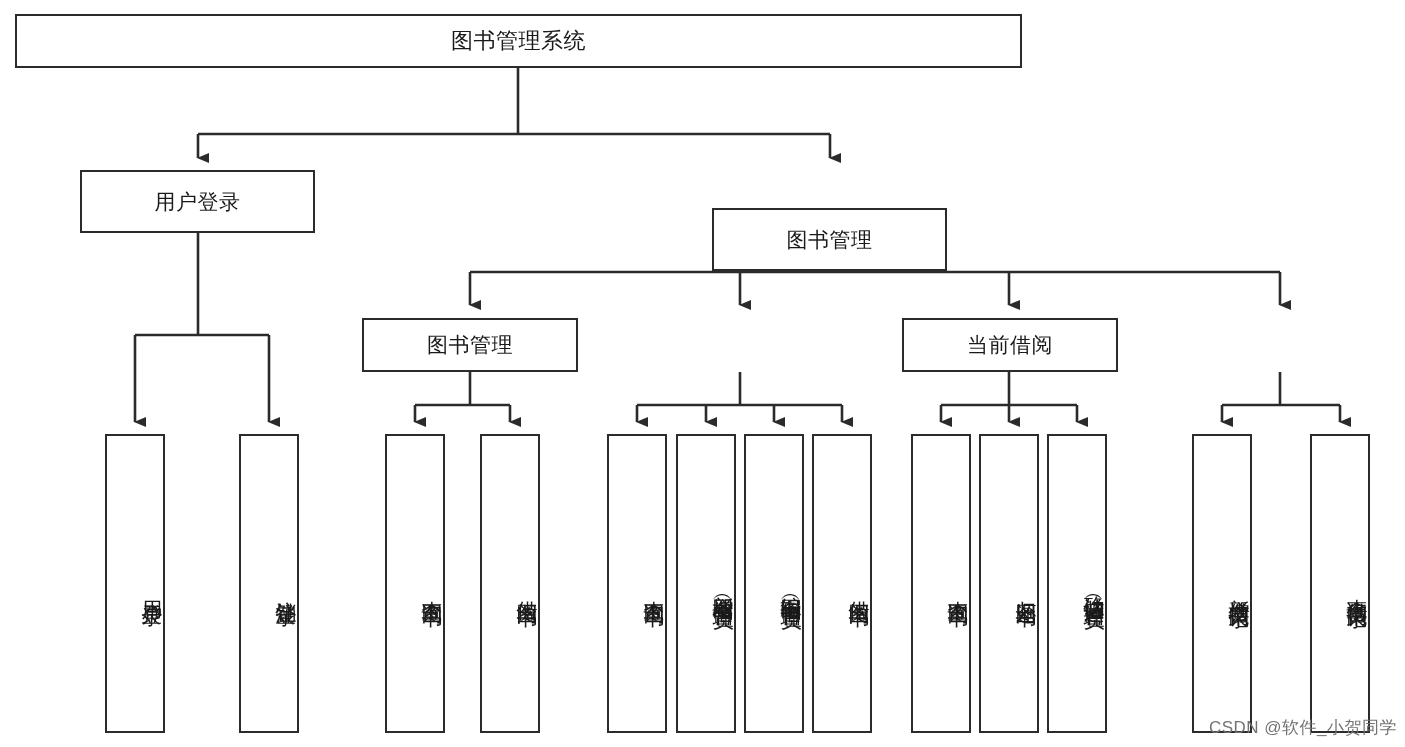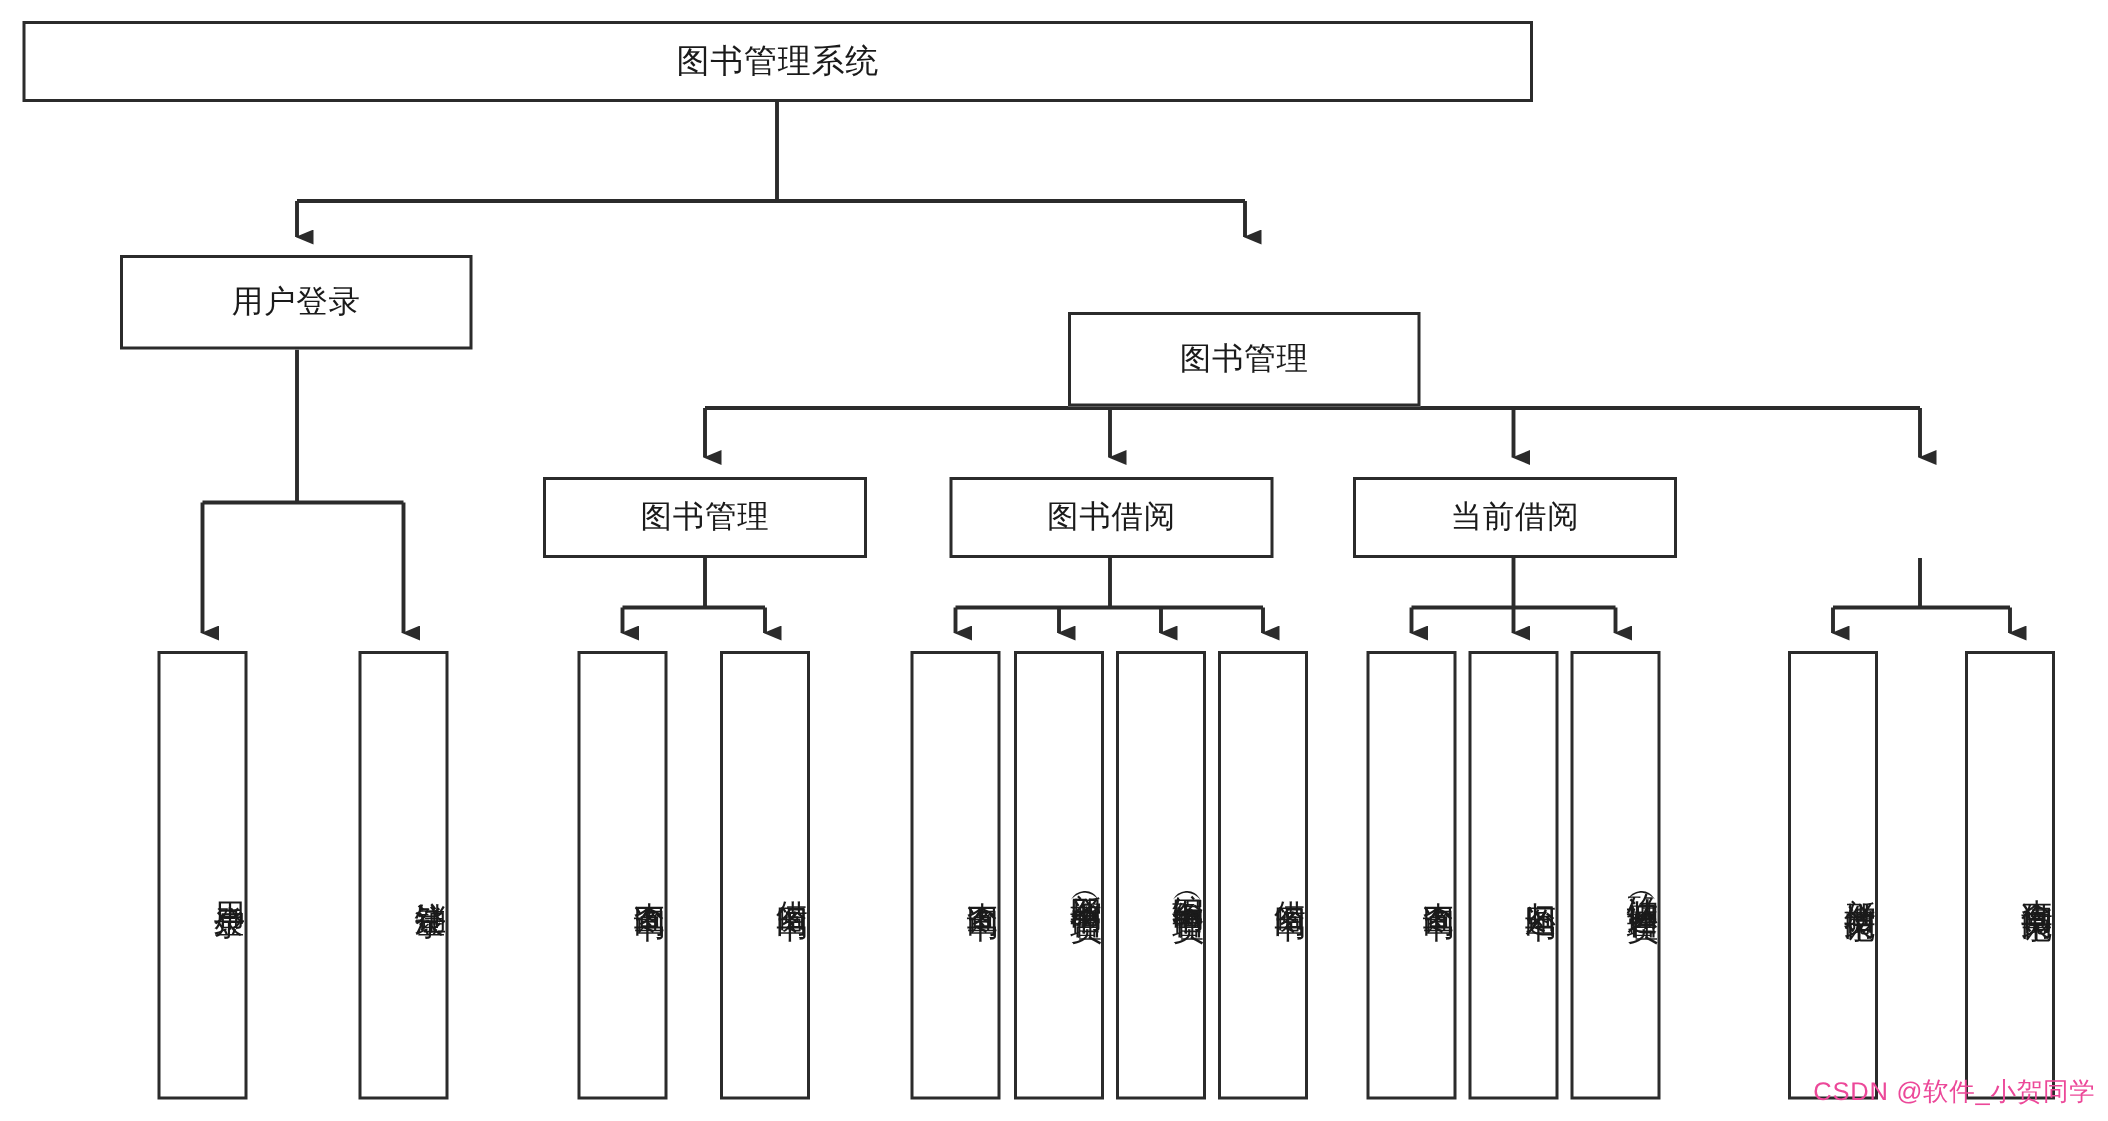--- a/index.html
+++ b/index.html
@@ -49,21 +49,21 @@
     letter-spacing: 2px;
     line-height: 1;
     padding-top: 8px;
     align-items: flex-start;
     justify-content: center;
     white-space: nowrap;
   }
   .watermark {
     position: absolute;
     font-size: 17px;
-    color: #ec4899;
+    color: #737373;
     letter-spacing: 0.5px;
     white-space: nowrap;
     pointer-events: none;
   }
 </style>
 </head>
 <body>
 
 <div id="canvas">
 
@@ -124,23 +124,20 @@
   <div class="node node-h" style="left:80px; top:170px; width:235px; height:63px;">
     <span>用户登录</span>
   </div>
   <div class="node node-h" style="left:712px; top:170px; width:235px; height:63px;margin-top:38px;">
     <span>图书管理</span>
   </div>
 
   <div class="node node-h" style="left:362px; top:318px; width:216px; height:54px;">
     <span>图书管理</span>
   </div>
-  <div class="node node-h" style="left:633px; top:318px; width:216px; height:54px;">
-    <span>图书借阅</span>
-  </div>
   <div class="node node-h" style="left:902px; top:318px; width:216px; height:54px;">
     <span>当前借阅</span>
   </div>
 
   <div class="node node-v" style="left:105px; top:434px; width:60px; height:299px;">
     <span>用户登录</span>
   </div>
   <div class="node node-v" style="left:239px; top:434px; width:60px; height:299px;">
     <span>注销登录</span>
   </div>

